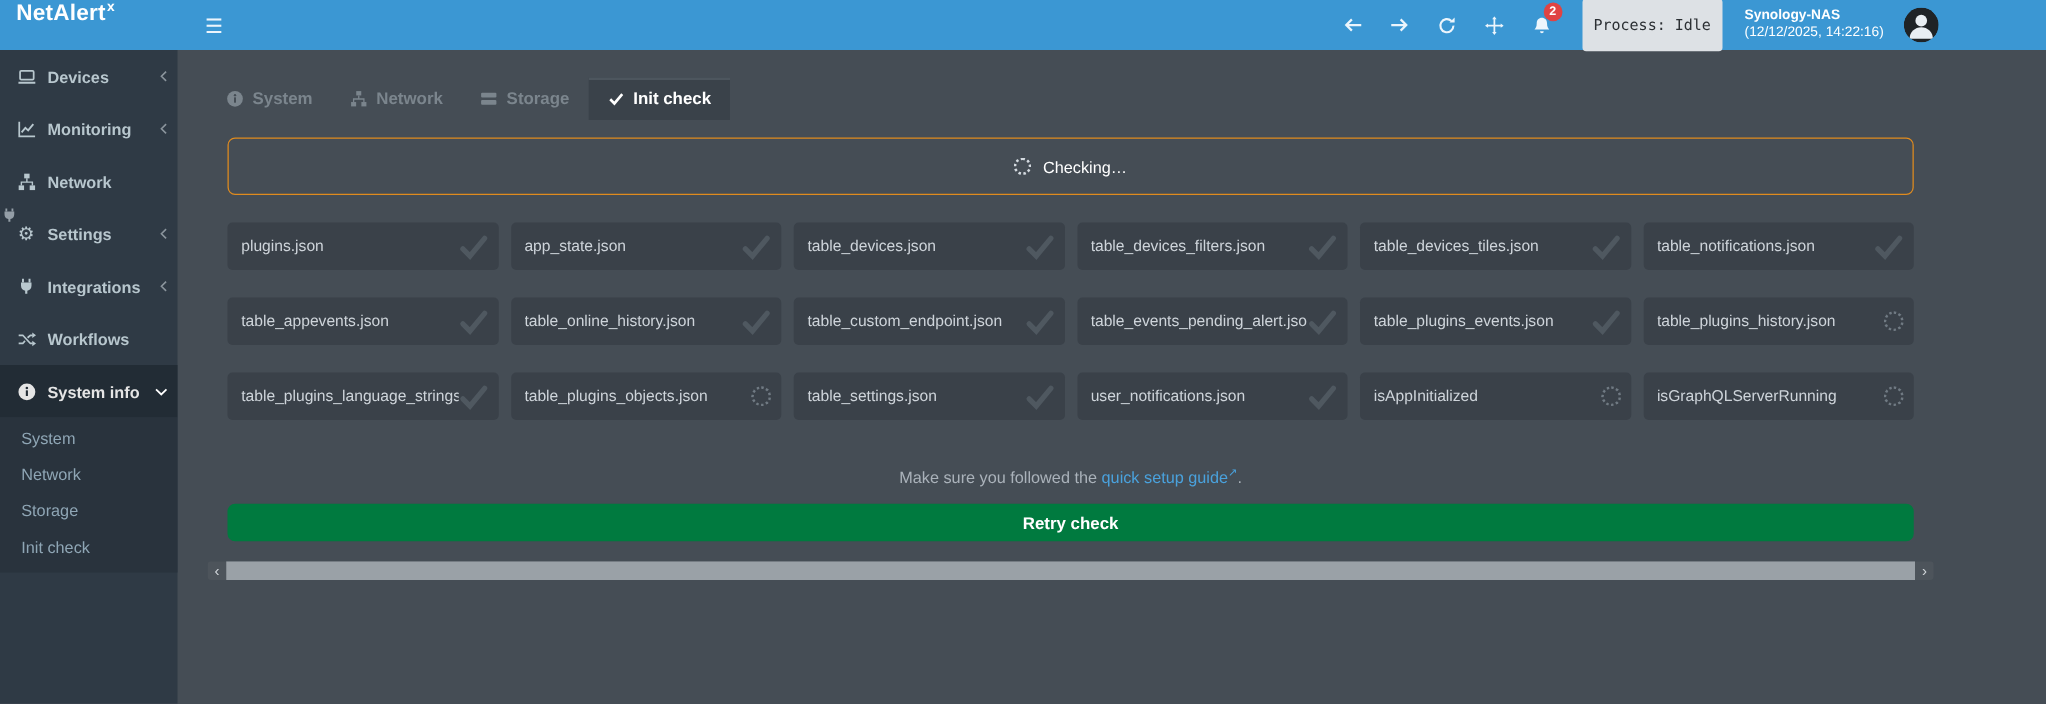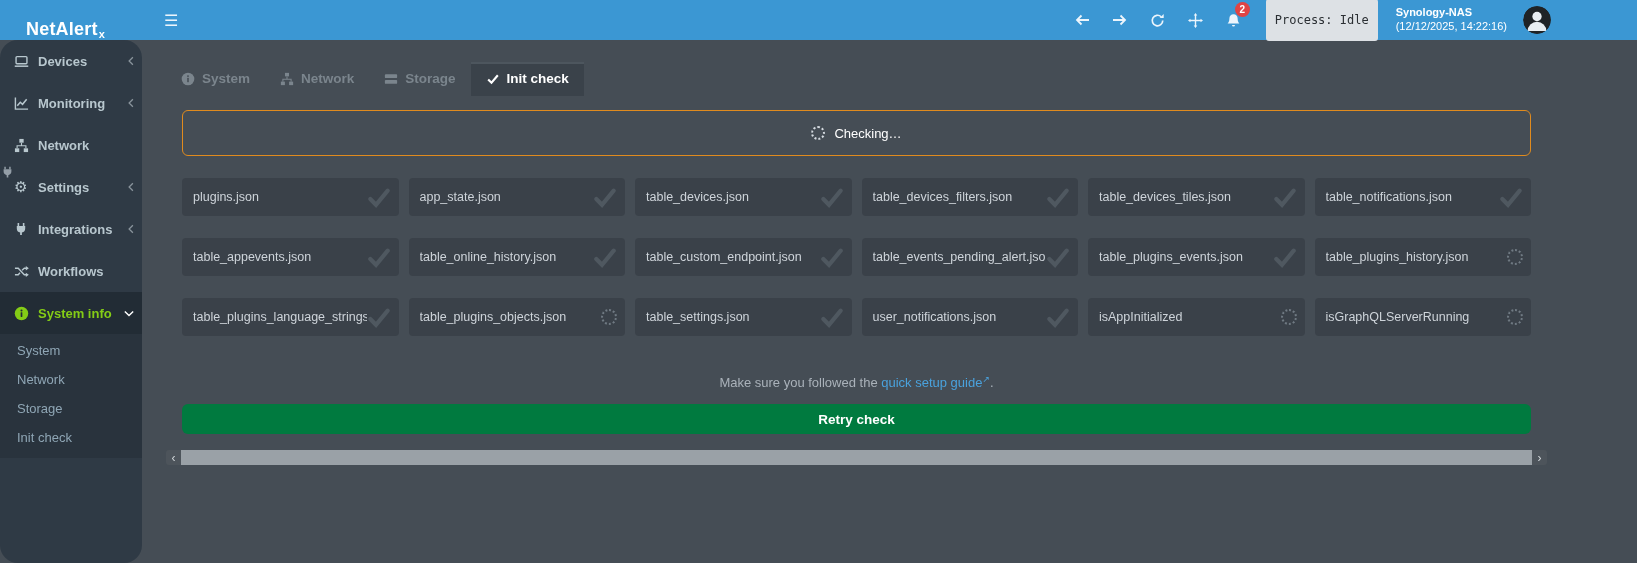--- a/index.html
+++ b/index.html
@@ -2,42 +2,42 @@
 <html><head>
 <meta charset="utf-8">
 <style>
   * { box-sizing: border-box; margin: 0; padding: 0; }
   html,body { width:1637px; height:563px; overflow:hidden; }
   body { font-family:"Liberation Sans",sans-serif; background:#454d55; font-size:13px; }
   .app { display:flex; flex-direction:column; width:100%; height:100%; }
 
   
   .header { height:40px; background:#3b97d3; display:flex; align-items:stretch; flex-shrink:0; }
-  .logo { width:142px; color:#fff; display:flex; align-items:flex-end; padding-left:26px; font-weight:bold; font-size:18px; letter-spacing:.2px; cursor:pointer; }
+  .logo { width:142px; color:#fff; display:flex; align-items:flex-start; padding-left:13px; font-weight:bold; font-size:18px; letter-spacing:.2px; cursor:pointer; }
   .logo sup { font-size:11px; font-weight:bold; margin-left:1px; }
   .header-main { flex:1; display:flex; align-items:center; color:#ecf5fc; padding:0 14px 0 14px; }
   .hamburger { font-size:16px; cursor:pointer; padding:4px 8px; font-family:"DejaVu Sans",sans-serif; }
   .header-spacer { flex:1; }
   .hicon { display:flex; align-items:center; justify-content:center; width:24px; height:24px; margin-left:14px; cursor:pointer; color:#ecf5fc; position:relative; }
   .badge { position:absolute; top:-6px; right:-4px; background:#e04343; color:#fff; font-size:10px; font-weight:bold; min-width:15px; height:15px; line-height:15px; border-radius:8px; text-align:center; padding:0 3px; }
   .process-badge { margin-left:20px; background:#dde1e5; color:#2b2f33; font-family:"DejaVu Sans Mono",monospace; font-size:12px; padding:14px 9px; border-radius:3px; white-space:nowrap; }
   .device-info { margin-left:18px; line-height:1.25; font-size:11px; color:#fff; }
   .device-info .dname { font-weight:bold; }
   .avatar { margin-left:16px; margin-right:72px; width:28px; height:28px; border-radius:50%; overflow:hidden; cursor:pointer; flex-shrink:0; }
 
   
   .bodywrap { flex:1; display:flex; min-height:0; }
 
   
-  .sidebar { width:142px; background:#2f3a45; flex-shrink:0; position:relative;border-radius:18px; }
+  .sidebar { width:142px; background:#2f3a45; flex-shrink:0; position:relative; }
   .nav-item { height:42px; display:flex; align-items:center; padding:0 8px 0 12px; color:#b8c7ce; cursor:pointer; }
   .nav-item .nav-icon { width:18px; display:flex; justify-content:center; margin-right:8px; flex-shrink:0; }
   .nav-item .nav-label { font-size:13px; font-weight:600; flex:1; white-space:nowrap; overflow:hidden; }
   .nav-chevron { color:#8a949c; display:flex; align-items:center; }
-  .nav-item.active { background:#222c35; color:#84cc16; }
+  .nav-item.active { background:#222c35; color:#e5e5e5; }
   .nav-item.active .nav-chevron { color:#fff; }
   .glyph { font-family:"DejaVu Sans",sans-serif; font-size:15px; line-height:1; }
   .submenu { background:#29333d; padding:2px 0 6px 0; }
   .submenu-item { height:29px; display:flex; align-items:center; padding-left:17px; color:#8fa6b5; font-size:13px; cursor:pointer; }
   .stray-plug { position:absolute; left:1px; top:126px; color:#949ea7; }
 
   
   .main { flex:1; padding:22px 90px 0 24px; min-width:0; }
   .tabs { display:flex; }
   .tab { display:flex; align-items:center; gap:7px; padding:9px 15px 10px 15px; font-size:13.5px; font-weight:600; color:#7b858d; cursor:pointer; }

